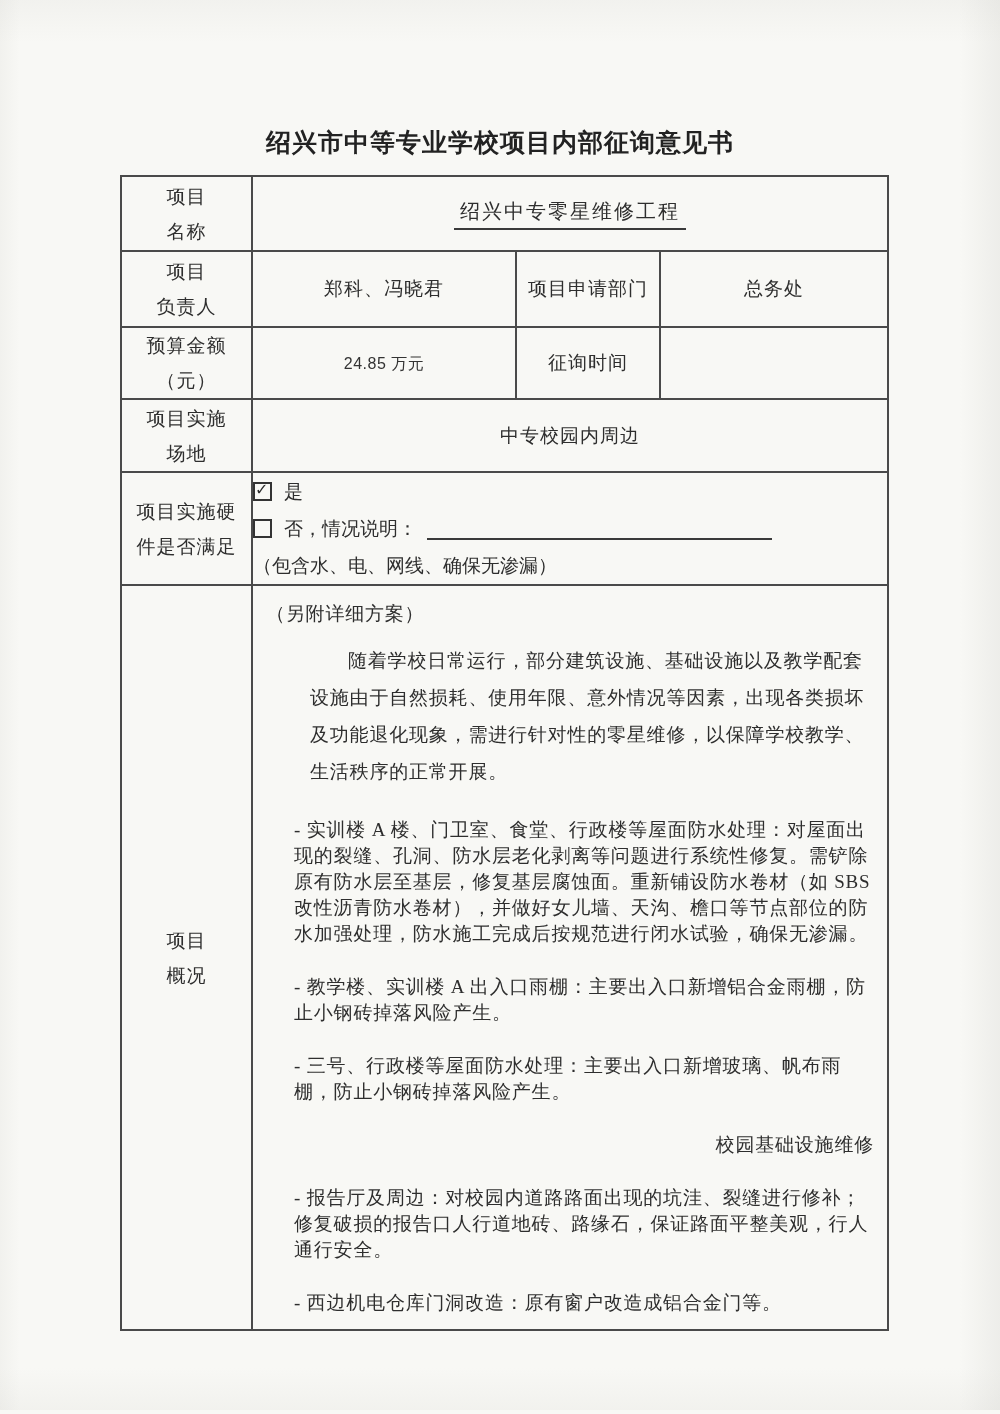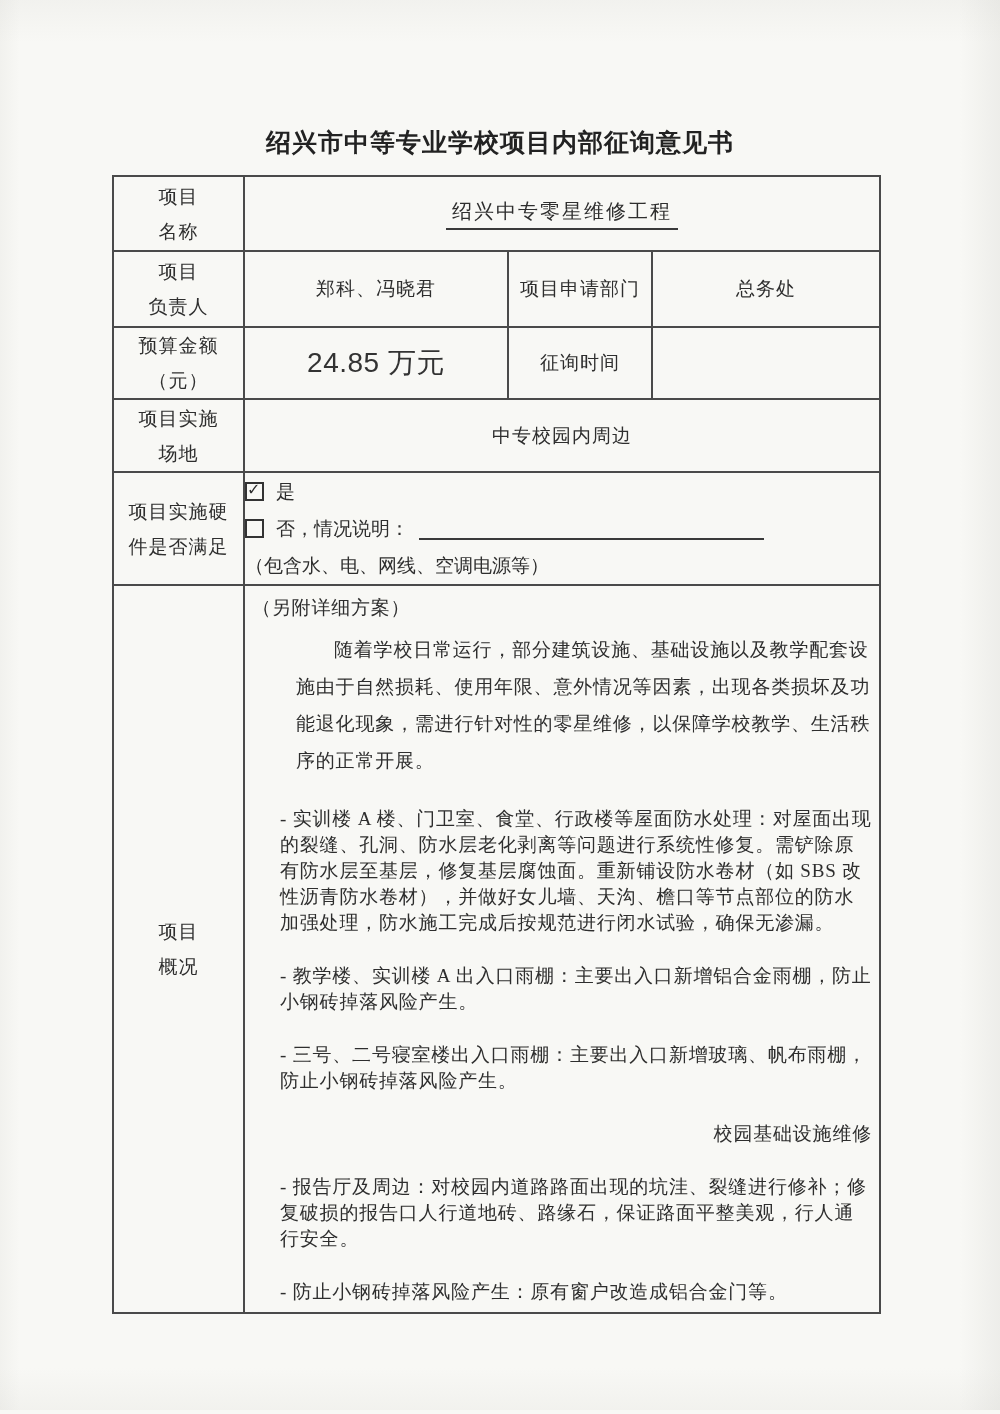--- a/index.html
+++ b/index.html
@@ -19,21 +19,21 @@
     text-decoration: underline;
   }
   .doc-title{
     position:absolute;top:126px;left:0;width:1000px;
     text-align:center;
     font-family:"Liberation Sans","DejaVu Sans",sans-serif;
     font-weight:bold;font-size:25px;letter-spacing:1px;color:#222;
     margin:0;
   }
   table.form{
-    position:absolute;left:112px;top:175px;
+    position:absolute;left:120px;top:175px;
     border-collapse:collapse;table-layout:fixed;
     width:767px;height:1110px;
     background:transparent;
   }
   table.form td{
     border:2px solid #4a4a4a;
     padding:0;
     font-size:19px;
     vertical-align:middle;
   }
@@ -45,42 +45,42 @@
   }
   td.value{text-align:center;letter-spacing:1px;}
   .name-underline{
     display:inline-block;
     border-bottom:2px solid #3a3a3a;
     padding:0 6px 3px 6px;
     font-size:20px;letter-spacing:2px;text-align:center;
   }
   .budget-value{
     font-family:"Liberation Sans","DejaVu Sans",sans-serif;
-    font-size:28px;letter-spacing:0.5px;color:#333;
+    font-size:16px;letter-spacing:0.5px;color:#333;
   }
   td.hw-cell{vertical-align:middle;padding:4px 8px 4px 10px;}
   .hw-line{height:37px;display:flex;align-items:center;}
   .checkbox{
     display:inline-block;width:15px;height:15px;
     border:2px solid #333;
     margin-right:12px;flex:0 0 auto;
     position:relative;background:transparent;
   }
   .checkbox .mark{
     position:absolute;left:0px;top:-3px;
     font-family:"DejaVu Sans",sans-serif;
     font-size:16px;font-weight:bold;color:#2b2b2b;line-height:18px;
   }
   .blank-line{
     display:inline-block;width:345px;height:20px;
     border-bottom:2px solid #3a3a3a;
     margin-left:10px;
   }
   td.overview-cell{vertical-align:top;padding:12px 4px 0 5px;}
-  .overview-cell p{margin:7px;letter-spacing:0.8px;}
+  .overview-cell p{margin:13px;letter-spacing:0.8px;}
   .para-note{line-height:30px;}
   .para-intro{text-indent:2em;line-height:37px;margin-top:8px !important;padding-left:44px;}
   .para-bullet{line-height:26px;margin-top:27px !important;padding-left:28px;}
   .para-heading{line-height:26px;margin-top:27px !important;text-align:right;}
 </style>
 </head>
 <body>
 
 <div class="sheet">
 
@@ -136,35 +136,35 @@
                 <span class="mark">✓</span>
               </span>
           <span>是</span>
         </div>
         <div class="hw-line">
           <span class="checkbox"></span>
           <span>否，情况说明：</span>
           <span class="blank-line"></span>
         </div>
         <div class="hw-line">
-          <span>（包含水、电、网线、空调电源等）</span>
+          <span>（包含水、电、网线、确保无渗漏）</span>
         </div>
       </td>
     </tr>
 
     <tr style="height:704px;">
       <td class="label">项目
 概况</td>
       <td class="overview-cell" colspan="3">
         <p class="para-note">（另附详细方案）</p>
         <p class="para-intro">随着学校日常运行，部分建筑设施、基础设施以及教学配套设施由于自然损耗、使用年限、意外情况等因素，出现各类损坏及功能退化现象，需进行针对性的零星维修，以保障学校教学、生活秩序的正常开展。</p>
         <p class="para-bullet">- 实训楼 A 楼、门卫室、食堂、行政楼等屋面防水处理：对屋面出现的裂缝、孔洞、防水层老化剥离等问题进行系统性修复。需铲除原有防水层至基层，修复基层腐蚀面。重新铺设防水卷材（如 SBS 改性沥青防水卷材），并做好女儿墙、天沟、檐口等节点部位的防水加强处理，防水施工完成后按规范进行闭水试验，确保无渗漏。</p>
         <p class="para-bullet">- 教学楼、实训楼 A 出入口雨棚：主要出入口新增铝合金雨棚，防止小钢砖掉落风险产生。</p>
-        <p class="para-bullet">- 三号、二号寝室楼出入口雨棚：主要出入口新增玻璃、帆布雨棚，防止小钢砖掉落风险产生。</p>
+        <p class="para-bullet">- 三号、行政楼等屋面防水处理：主要出入口新增玻璃、帆布雨棚，防止小钢砖掉落风险产生。</p>
         <p class="para-heading">校园基础设施维修</p>
         <p class="para-bullet">- 报告厅及周边：对校园内道路路面出现的坑洼、裂缝进行修补；修复破损的报告口人行道地砖、路缘石，保证路面平整美观，行人通行安全。</p>
-        <p class="para-bullet">- 防止小钢砖掉落风险产生：原有窗户改造成铝合金门等。</p>
+        <p class="para-bullet">- 西边机电仓库门洞改造：原有窗户改造成铝合金门等。</p>
       </td>
     </tr>
   </tbody>
     </table>
 
 </div>
 
 </body></html>

